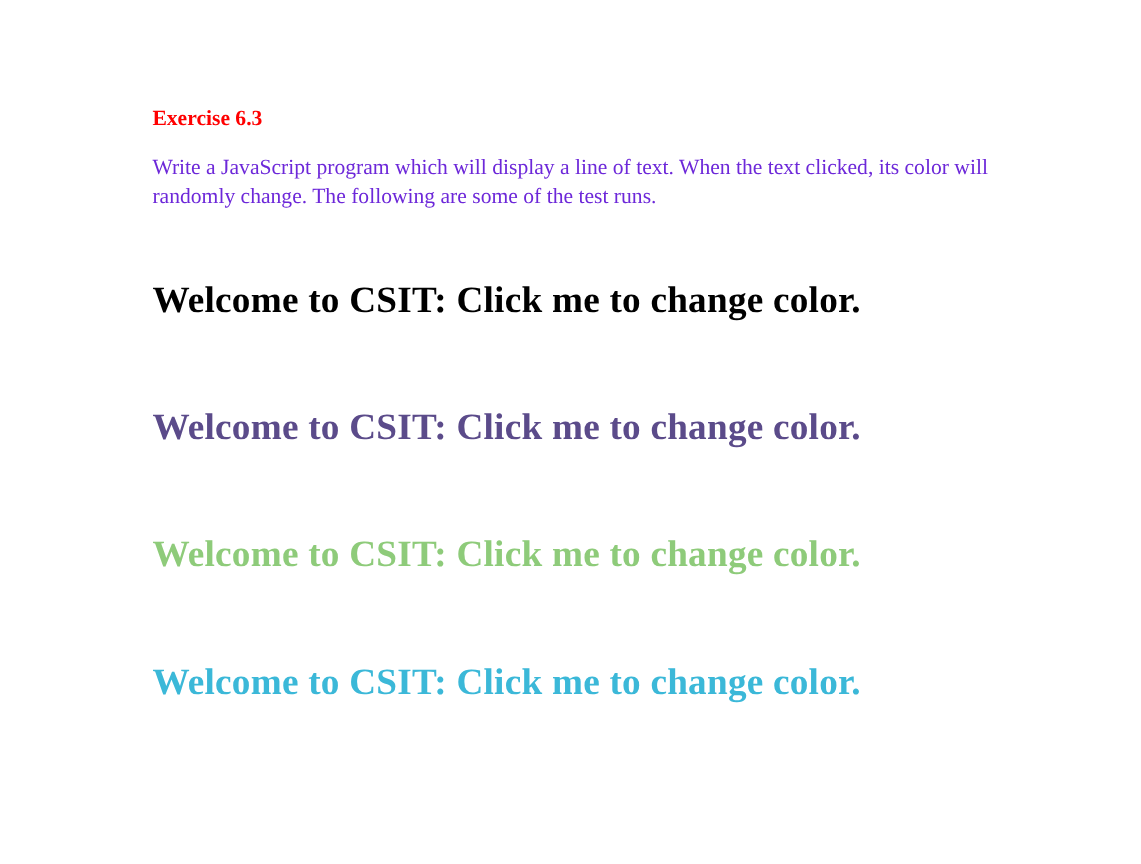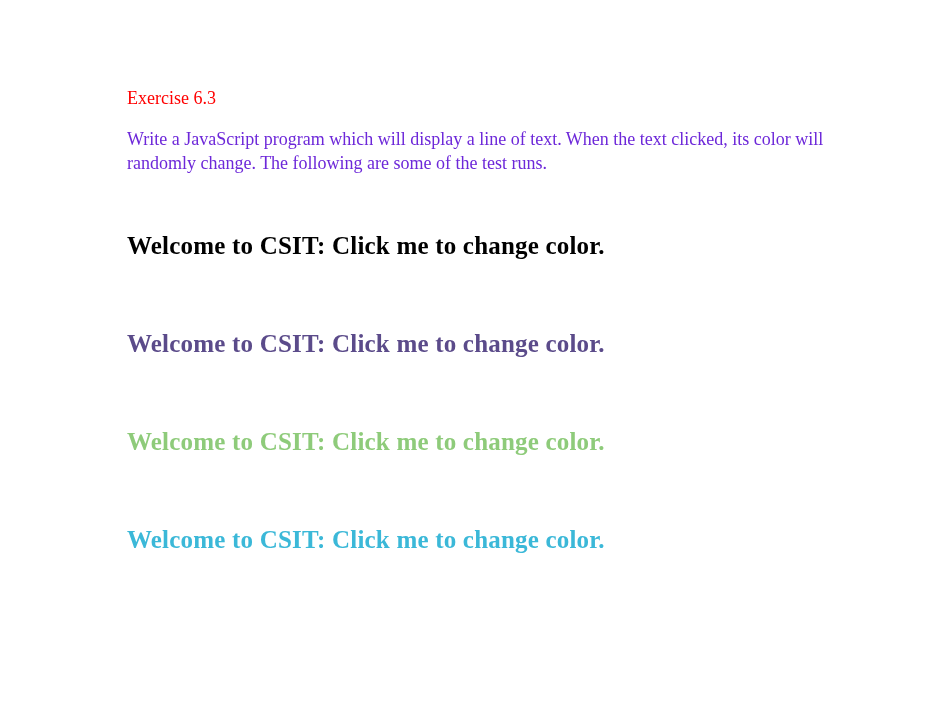--- a/index.html
+++ b/index.html
@@ -9,34 +9,34 @@
     }
     body {
       width: 951px;
       height: 720px;
       background: #ffffff;
       font-family: "Times New Roman", Times, serif;
       padding: 88px 0 0 127px;
     }
     .exercise-title {
       color: #ff0000;
-      font-weight: normal;
+      font-weight: bold;
       font-size: 18px;
       margin-bottom: 18px;
     }
     .description {
       color: #6d28d9;
       font-size: 18px;
       line-height: 1.35;
       max-width: 700px;
       margin-bottom: 56px;
     }
     .sample {
       font-weight: bold;
-      font-size: 25px;
+      font-size: 31px;
       margin-bottom: 70px;
       letter-spacing: 0.2px;
     }
     .sample-1 { color: #000000; }
     .sample-2 { color: #5b4b8a; }
     .sample-3 { color: #8ecb7a; }
     .sample-4 { color: #3bb8d8; }
   </style>
 </head>
 <body>

